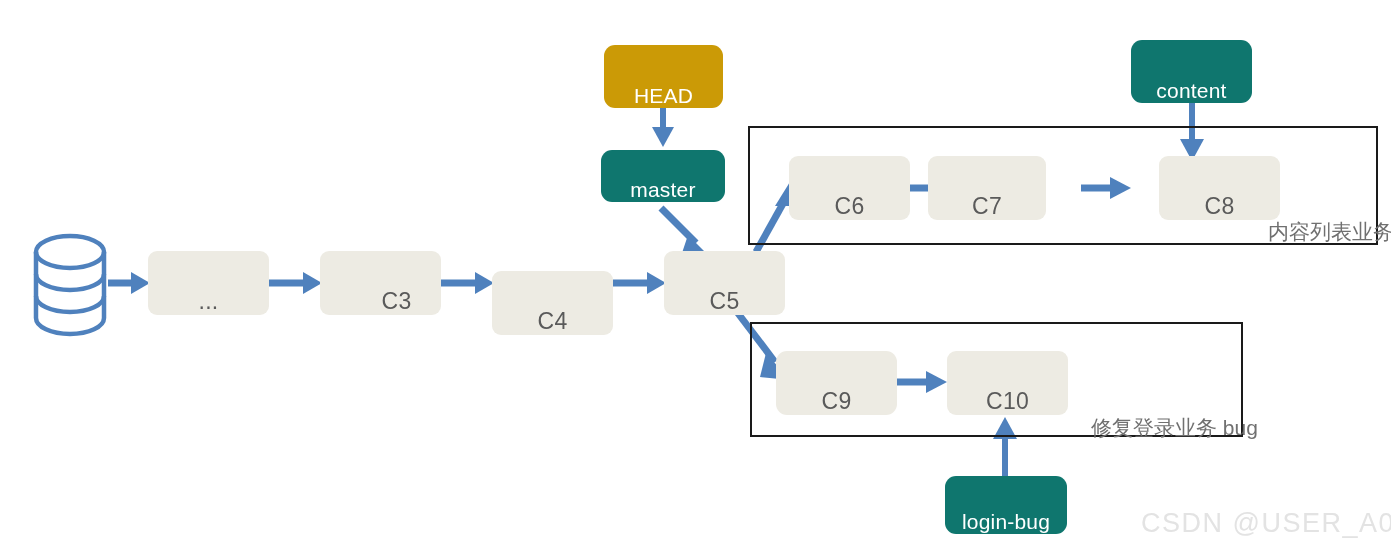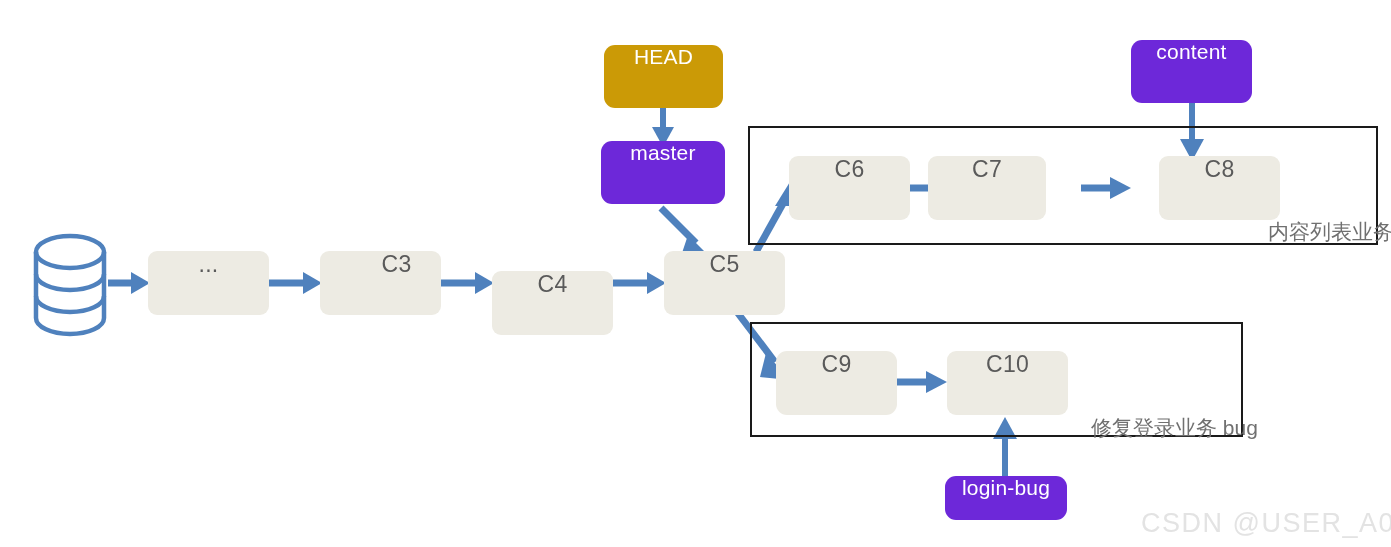--- a/index.html
+++ b/index.html
@@ -15,36 +15,36 @@
     width: 1391px;
     height: 547px;
     background: #ffffff;
     overflow: hidden;
   }
   
   .node {
     position: absolute;
     box-sizing: border-box;
     display: flex;
-    align-items: flex-start;
+    align-items: flex-end;
     justify-content: center;
     border-radius: 9px;
     letter-spacing: 0.2px;
   }
   .commit {
     background: #edebe3;
     color: #5a5a5a;
     font-size: 23px;
   }
   .ref {
     color: #ffffff;
     font-size: 21px;
     border-radius: 11px;
   }
-  .ref-red   { background: #6d28d9; }
+  .ref-red   { background: #0f766e; }
   .ref-gold  { background: #cb9a06; }
 
   
   .group-frame {
     position: absolute;
     box-sizing: border-box;
     border: 2px solid #1a1a1a;
     background: transparent;
   }
   .group-label {
@@ -186,29 +186,29 @@
   <div class="group-frame" style="left:748px; top:126px; width:630px; height:119px;"></div>
   <div class="group-label" style="left:1268px; top:218px;">内容列表业务</div>
 
   <div class="group-frame" style="left:750px; top:322px; width:493px; height:115px;"></div>
   <div class="group-label" style="left:1091px; top:414px;text-align:right;">修复登录业务 bug</div>
 
   <div class="node ref ref-gold" style="left:604px; top:45px; width:119px; height:63px;">
     <span>HEAD</span>
   </div>
 
-  <div class="node ref ref-red" style="left:601px; top:141px; width:124px; height:63px;">
+  <div class="node ref ref-red" style="left:601px; top:150px; width:124px; height:52px;">
     <span>master</span>
   </div>
 
   <div class="node ref ref-red" style="left:1131px; top:40px; width:121px; height:63px;">
     <span>content</span>
   </div>
 
-  <div class="node ref ref-red" style="left:945px; top:476px; width:122px; height:44px;">
+  <div class="node ref ref-red" style="left:945px; top:476px; width:122px; height:58px;">
     <span>login-bug</span>
   </div>
 
   <div class="node commit" style="left:148px; top:251px; width:121px; height:64px;">
     <span>...</span>
   </div>
 
   <div class="node commit" style="left:320px; top:251px; width:121px; height:64px;padding-left:32px;">
     <span>C3</span>
   </div>

